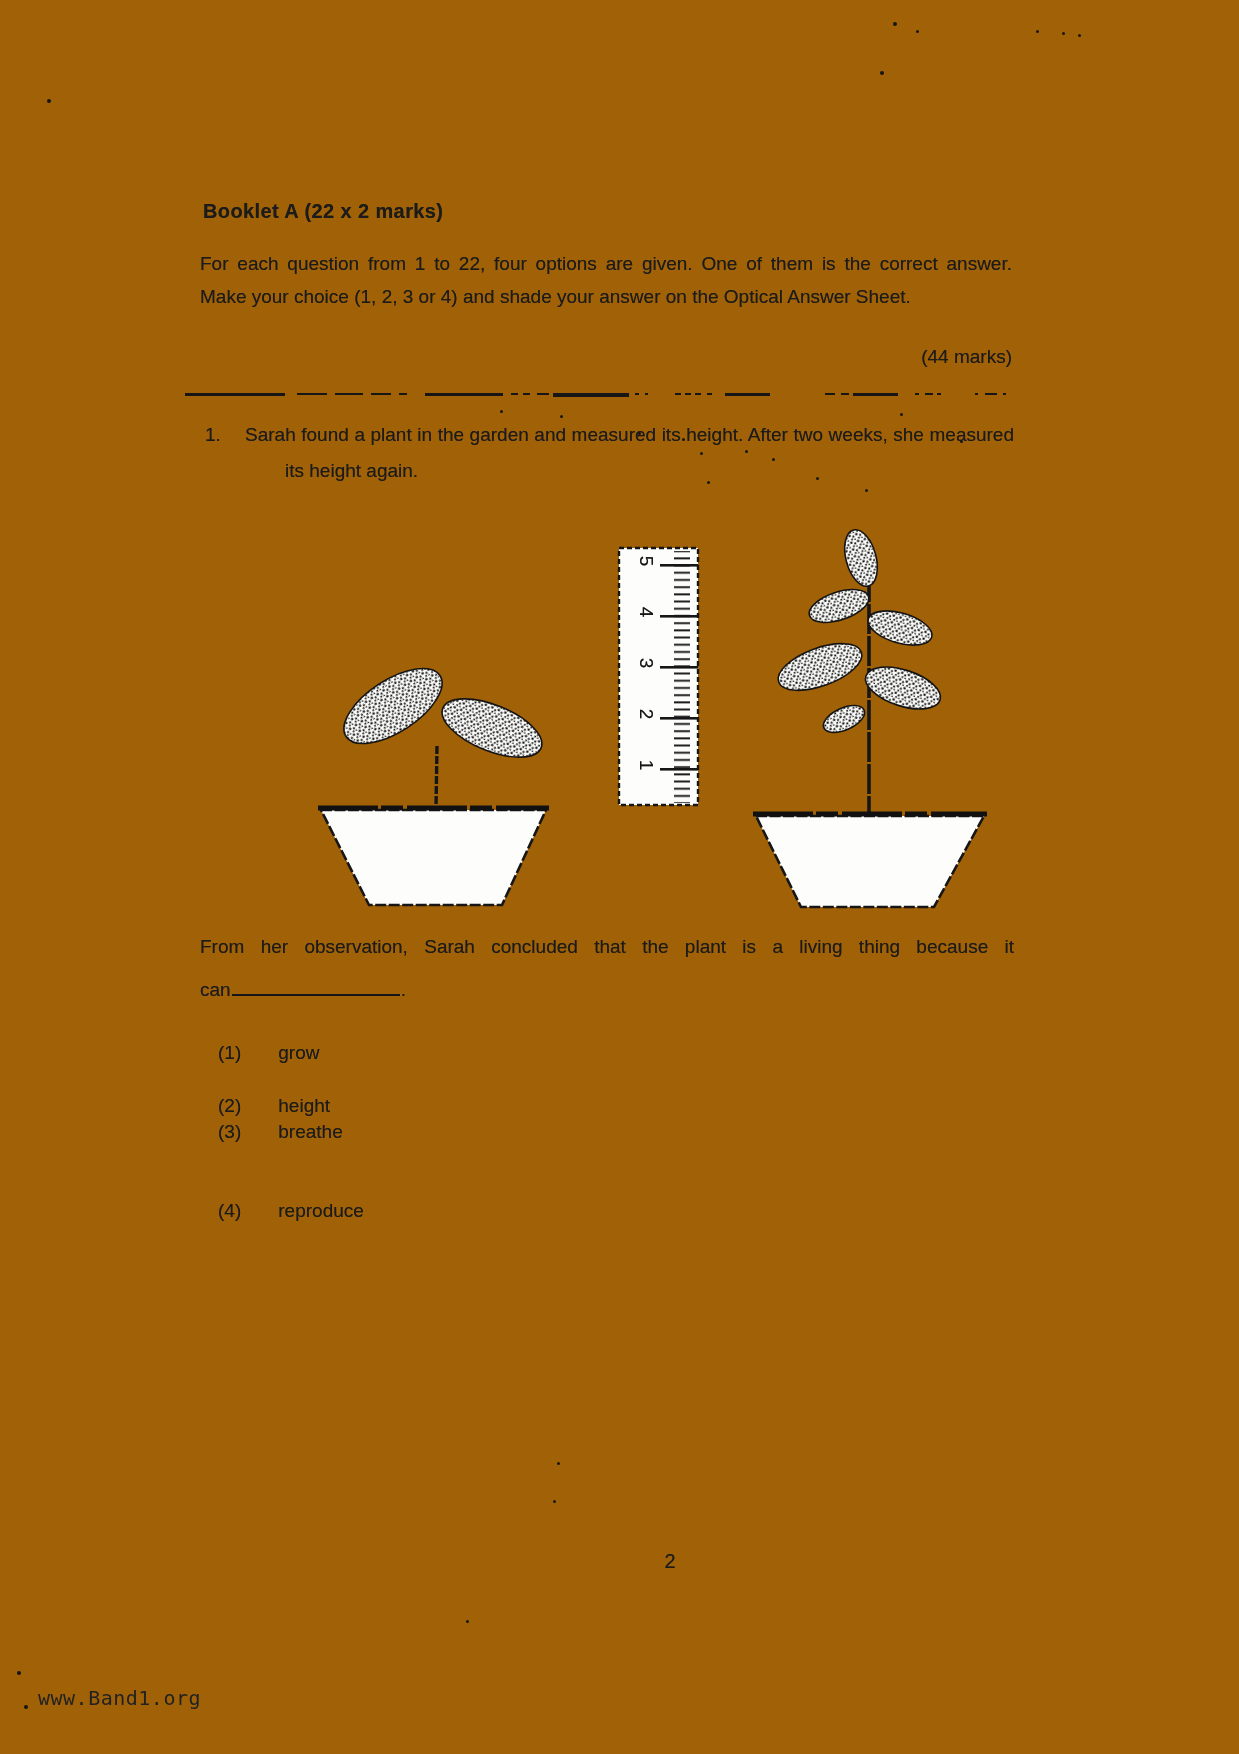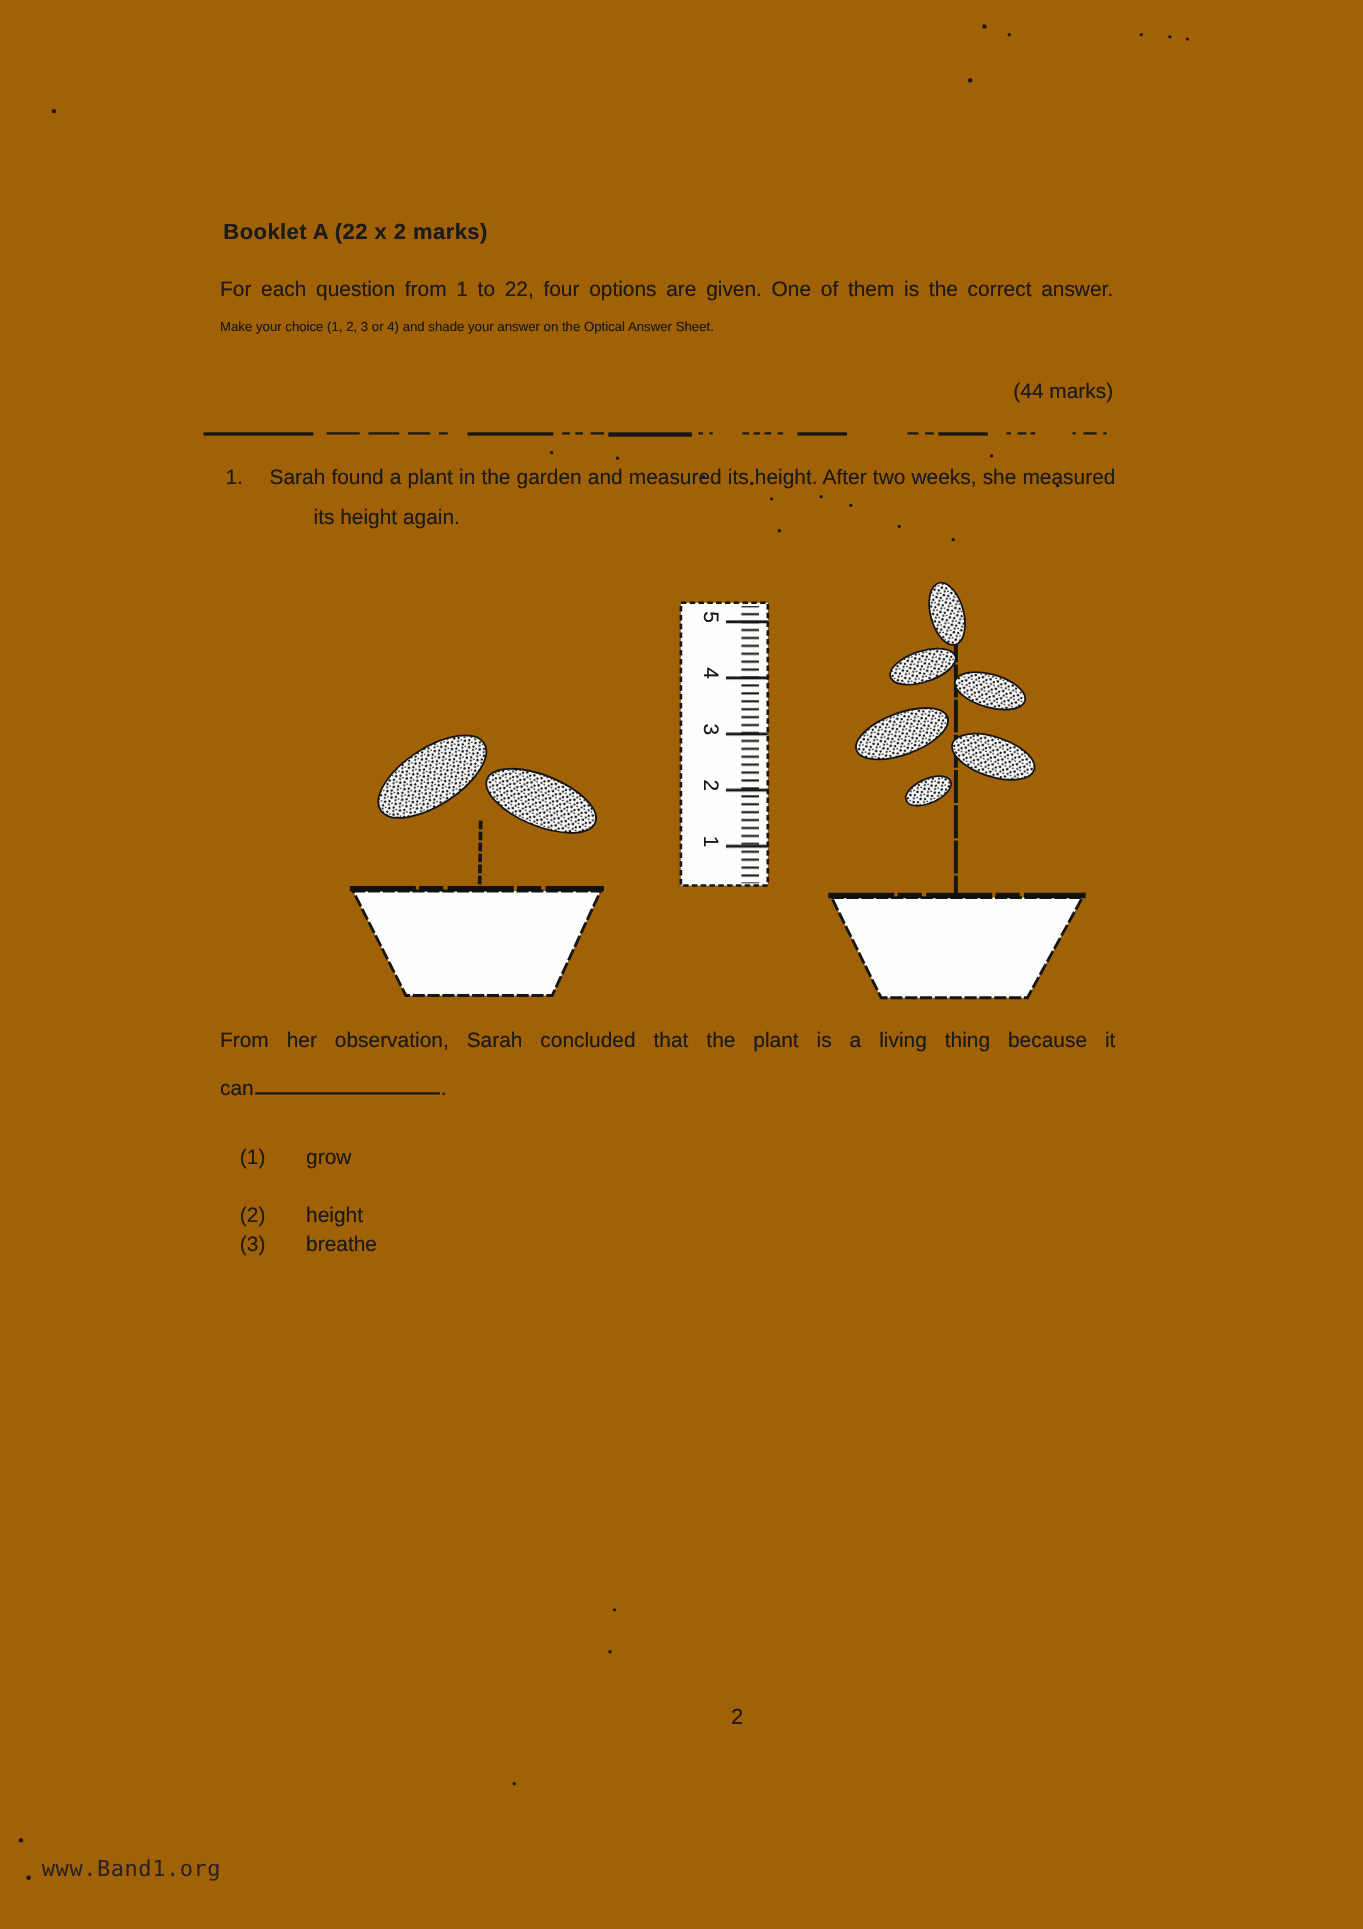--- a/index.html
+++ b/index.html
@@ -17,21 +17,21 @@
     left:203px;top:200px;width:600px;
     font-size:20px;font-weight:bold;letter-spacing:.4px;
   }
   .instr1{
     left:200px;top:248px;width:812px;
     font-size:19px;line-height:32px;
     text-align:justify;text-align-last:justify;
   }
   .instr2{
     left:200px;top:281px;width:812px;
-    font-size:12px;line-height:32px;
+    font-size:19px;line-height:32px;
   }
   .marks{
     left:760px;top:346px;width:252px;
     font-size:19px;text-align:right;
   }
   .divider{left:185px;top:393px;width:826px;height:6px;}
   .divider span{position:absolute;top:0;background:#161616;display:block;}
   .qnum{
     left:205px;top:424px;width:34px;
     font-size:19px;
@@ -188,20 +188,24 @@
     <span class="opt-label">grow</span>
   </div>
   <div class="option-row row1">
     <span class="opt-num">(2)</span>
     <span class="opt-label">height</span>
   </div>
   <div class="option-row row2">
     <span class="opt-num">(3)</span>
     <span class="opt-label">breathe</span>
   </div>
+  <div class="option-row row3">
+    <span class="opt-num">(4)</span>
+    <span class="opt-label">reproduce</span>
+  </div>
 
   <div class="abs page-number">2</div>
   <div class="abs watermark">www.Band1.org</div>
 
   <div class="speck" style="left:893px;top:22px;width:4px;height:4px"></div>
   <div class="speck" style="left:916px;top:30px;width:3px;height:3px"></div>
   <div class="speck" style="left:1036px;top:30px;width:3px;height:3px"></div>
   <div class="speck" style="left:1062px;top:32px;width:3px;height:3px"></div>
   <div class="speck" style="left:1078px;top:34px;width:3px;height:3px"></div>
   <div class="speck" style="left:880px;top:71px;width:4px;height:4px"></div>

